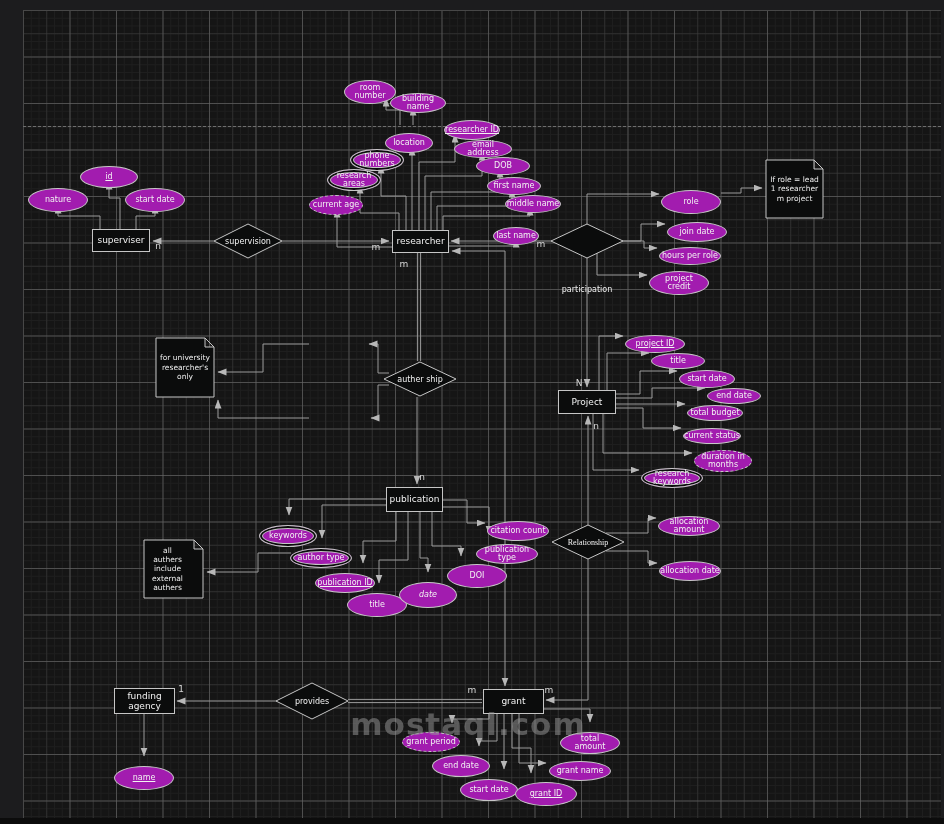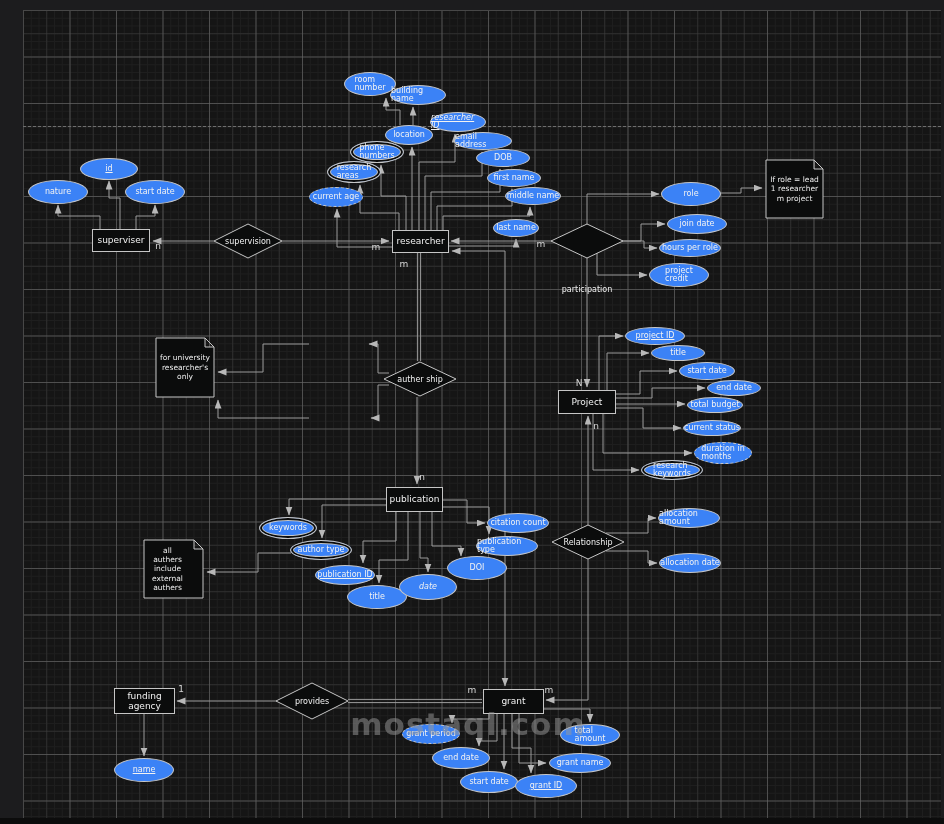--- a/index.html
+++ b/index.html
@@ -19,23 +19,23 @@
   .page-divider{position:absolute;left:23px;top:126px;width:918px;height:0;border-top:1px dashed #6e6e6e;}
   .bottom-strip{position:absolute;left:0;top:818px;width:944px;height:6px;background:#0c0c0c;}
 
   #edges{position:absolute;left:0;top:0;}
   #nodes{position:absolute;left:0;top:0;width:944px;height:824px;pointer-events:none;}
   #nodes > div{pointer-events:auto;}
 
   .entity{position:absolute;display:flex;align-items:center;justify-content:center;text-align:center;
     background:#0b0c0c;border:1px solid #c6c6c6;color:#f2f2f2;font-size:9px;line-height:1.15;
     white-space:pre-line;box-sizing:border-box;}
-  .attr{position:absolute;display:flex;align-items:center;justify-content:center;
-    background:#3b82f6;border:1px solid #c6c6c6;border-radius:50%;color:#f2f2f2;font-size:8px;
-    line-height:1.05;white-space:pre-line;box-sizing:border-box;}
+  .attr{position:absolute;display:flex;align-items:center;justify-content:center;text-align:center;
+    background:#a21caf;border:1px solid #c6c6c6;border-radius:50%;color:#f2f2f2;font-size:8px;
+    line-height:1.05;white-space:pre-line;box-sizing:border-box;margin-top:8px;}
   .attr.key{text-decoration:underline;}
   .attr.derived{border-style:dashed;}
   .attr.multi{box-shadow:inset 0 0 0 2px #0b0c0c, inset 0 0 0 3px #c6c6c6;}
   .dlabel{position:absolute;display:flex;align-items:center;justify-content:center;text-align:center;
     color:#f2f2f2;font-size:8px;white-space:nowrap;transform:translate(-50%,-50%);}
   .note-text{position:absolute;display:flex;align-items:center;justify-content:center;text-align:center;
     color:#efefef;font-size:7.5px;line-height:1.25;white-space:pre-line;box-sizing:border-box;}
   .elabel{position:absolute;color:#d6d6d6;font-size:9px;transform:translate(-50%,-50%);line-height:1;}
 
   .wm{position:absolute;left:468px;top:714px;transform:translateX(-50%);text-align:center;
@@ -129,21 +129,21 @@
       <polygon points="276,701 312,683 348,701 312,719" fill="#0b0c0c" stroke="#c6c6c6" stroke-width="1"></polygon>
       <path d="M766,160 L814,160 L823,169 L823,218 L766,218 Z M814,160 L814,169 L823,169" fill="#0b0c0c" stroke="#c6c6c6" stroke-width="1"></path>
       <path d="M156,338 L205,338 L214,347 L214,397 L156,397 Z M205,338 L205,347 L214,347" fill="#0b0c0c" stroke="#c6c6c6" stroke-width="1"></path>
       <path d="M144,540 L194,540 L203,549 L203,598 L144,598 Z M194,540 L194,549 L203,549" fill="#0b0c0c" stroke="#c6c6c6" stroke-width="1"></path>
     </svg>
 
   <div id="nodes">
       <div class="dlabel" style="left: 248px; top: 241px;">supervision</div>
       <div class="dlabel" style="left: 587px; top: 241px; margin-top: 48px;">participation</div>
       <div class="dlabel" style="left: 420px; top: 379px;">auther ship</div>
-      <div class="dlabel" style="left: 588px; top: 542px;">Relationship</div>
+      <div class="dlabel" style="left: 588px; top: 542px; font-family: Liberation Serif, serif;">Relationship</div>
       <div class="dlabel" style="left: 312px; top: 701px;">provides</div>
       <div class="note-text" style="left: 768px; top: 162px; width: 53px; height: 54px;">If role = lead
 1 researcher
 m project</div>
       <div class="note-text" style="left: 158px; top: 340px; width: 54px; height: 55px;">for university
 researcher's only</div>
       <div class="note-text" style="left: 128px; top: 542px; width: 55px; height: 54px; padding-left: 24px;">all authers
 include external
 authers</div>
       <div class="entity" style="left: 92px; top: 229px; width: 58px; height: 23px;">superviser</div>
@@ -152,21 +152,21 @@
       <div class="entity" style="left: 386px; top: 487px; width: 57px; height: 25px;">publication</div>
       <div class="entity" style="left: 114px; top: 688px; width: 61px; height: 26px;">funding
 agency</div>
       <div class="entity" style="left: 483px; top: 689px; width: 61px; height: 25px;">grant</div>
       <div class="attr " style="left: 28px; top: 180px; width: 60px; height: 24px;">nature</div>
       <div class="attr key" style="left: 80px; top: 158px; width: 58px; height: 22px;">id</div>
       <div class="attr " style="left: 125px; top: 180px; width: 60px; height: 24px;">start date</div>
       <div class="attr " style="left: 344px; top: 72px; width: 52px; height: 24px;">room
 number</div>
       <div class="attr " style="left: 390px; top: 85px; width: 56px; height: 20px;">building name</div>
-      <div class="attr key" style="left: 430px; top: 112px; width: 56px; height: 20px; font-style: italic;">researcher ID</div>
+      <div class="attr key" style="left: 444px; top: 112px; width: 56px; height: 20px;">researcher ID</div>
       <div class="attr " style="left: 385px; top: 125px; width: 48px; height: 20px;">location</div>
       <div class="attr " style="left: 454px; top: 132px; width: 58px; height: 18px;">email address</div>
       <div class="attr multi" style="left: 350px; top: 141px; width: 54px; height: 22px;">phone
 numbers</div>
       <div class="attr " style="left: 476px; top: 149px; width: 54px; height: 18px;">DOB</div>
       <div class="attr multi" style="left: 327px; top: 161px; width: 54px; height: 22px;">research
 areas</div>
       <div class="attr " style="left: 487px; top: 169px; width: 54px; height: 18px;">first name</div>
       <div class="attr derived" style="left: 309px; top: 187px; width: 54px; height: 20px;">current age</div>
       <div class="attr " style="left: 505px; top: 187px; width: 56px; height: 18px;">middle name</div>

